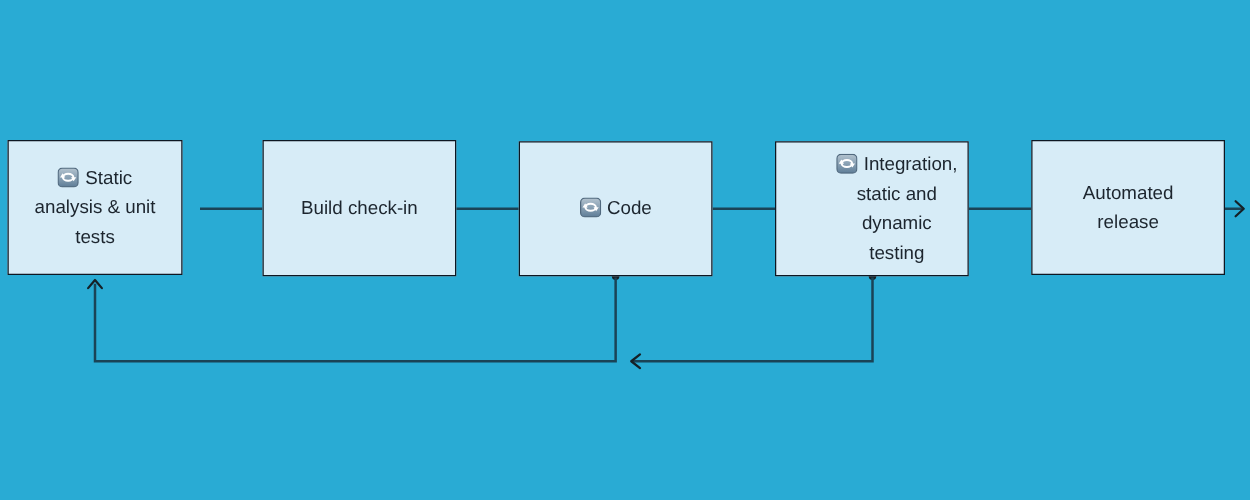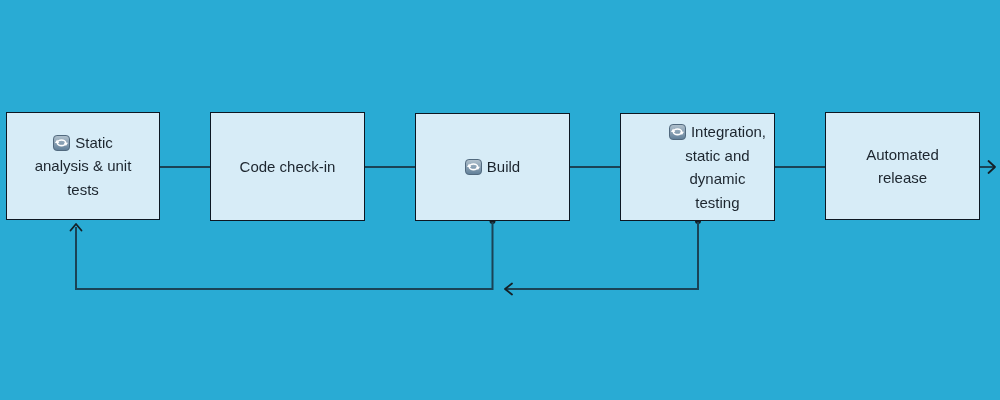--- a/index.html
+++ b/index.html
@@ -43,21 +43,21 @@
     cursor:default;
   }
   .node-label{line-height:23.5px;}
   .node-label .label-text{white-space:pre-line;}
   .repeat-icon{
     display:inline-block;
     vertical-align:-3px;
     margin-right:5px;
     line-height:0;
   }
-  .n1{left:6px;  top:112px; width:154px; height:108px;}
+  .n1{left:6px;  top:112px; width:140px; height:108px;}
   .n2{left:210px;top:112px; width:155px; height:109px;}
   .n3{left:415px;top:113px; width:155px; height:108px;}
   .n4{left:620px;top:113px; width:155px; height:108px;justify-content:flex-end;}
   .n5{left:825px;top:112px; width:155px; height:108px;}
 </style>
 </head>
 <body>
 
 <div class="canvas">
 
@@ -96,40 +96,40 @@
           <polygon points="4.1,4.6 2,7.9 6.2,7.9" fill="#fff"></polygon>
         </svg>
       </span><span class="label-text">Static
 analysis &amp; unit
 tests</span>
     </div>
   </div>
 
   <div class="node n2">
     <div class="node-label">
-      <span class="label-text">Code check-in</span>
+      <span class="label-text">Build check-in</span>
     </div>
   </div>
 
   <div class="node n3">
     <div class="node-label">
       <span class="repeat-icon">
         <svg width="17" height="16" viewBox="0 0 17 16" xmlns="http://www.w3.org/2000/svg">
           <defs>
             <linearGradient id="ig2" x1="0" y1="0" x2="0" y2="1">
               <stop offset="0" stop-color="#B3C3CF"></stop>
                 <stop offset="1" stop-color="#5F7E98"></stop>
             </linearGradient>
           </defs>
           <rect x="0.5" y="0.5" width="16" height="15" rx="3.4" fill="url(#ig2)" stroke="#51697E"></rect>
           <ellipse cx="8.5" cy="7.8" rx="4.2" ry="2.8" fill="none" stroke="#fff" stroke-width="1.6"></ellipse>
           <polygon points="12.9,11 10.8,7.7 15,7.7" fill="#fff"></polygon>
           <polygon points="4.1,4.6 2,7.9 6.2,7.9" fill="#fff"></polygon>
         </svg>
-      </span><span class="label-text">Build</span>
+      </span><span class="label-text">Code</span>
     </div>
   </div>
 
   <div class="node n4">
     <div class="node-label">
       <span class="repeat-icon">
         <svg width="17" height="16" viewBox="0 0 17 16" xmlns="http://www.w3.org/2000/svg">
           <defs>
             <linearGradient id="ig3" x1="0" y1="0" x2="0" y2="1">
               <stop offset="0" stop-color="#B3C3CF"></stop>

